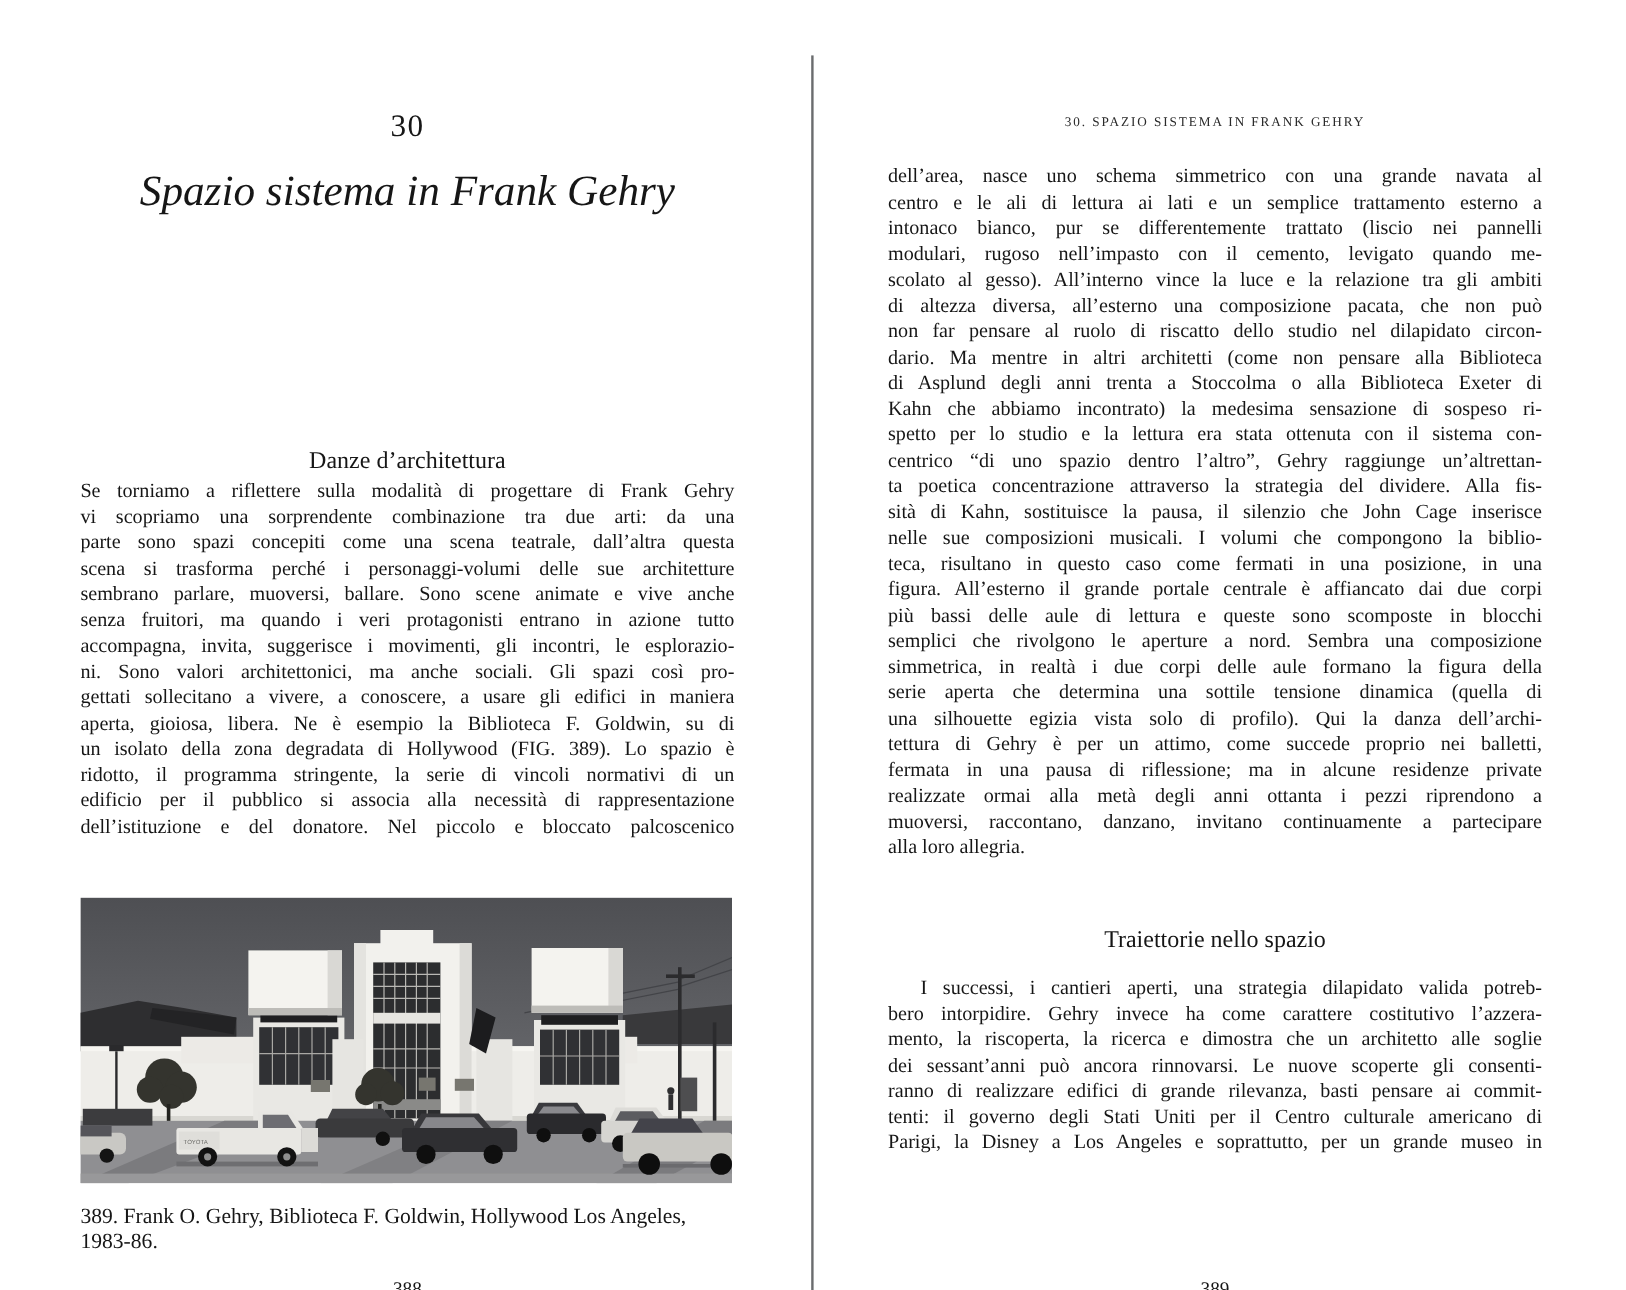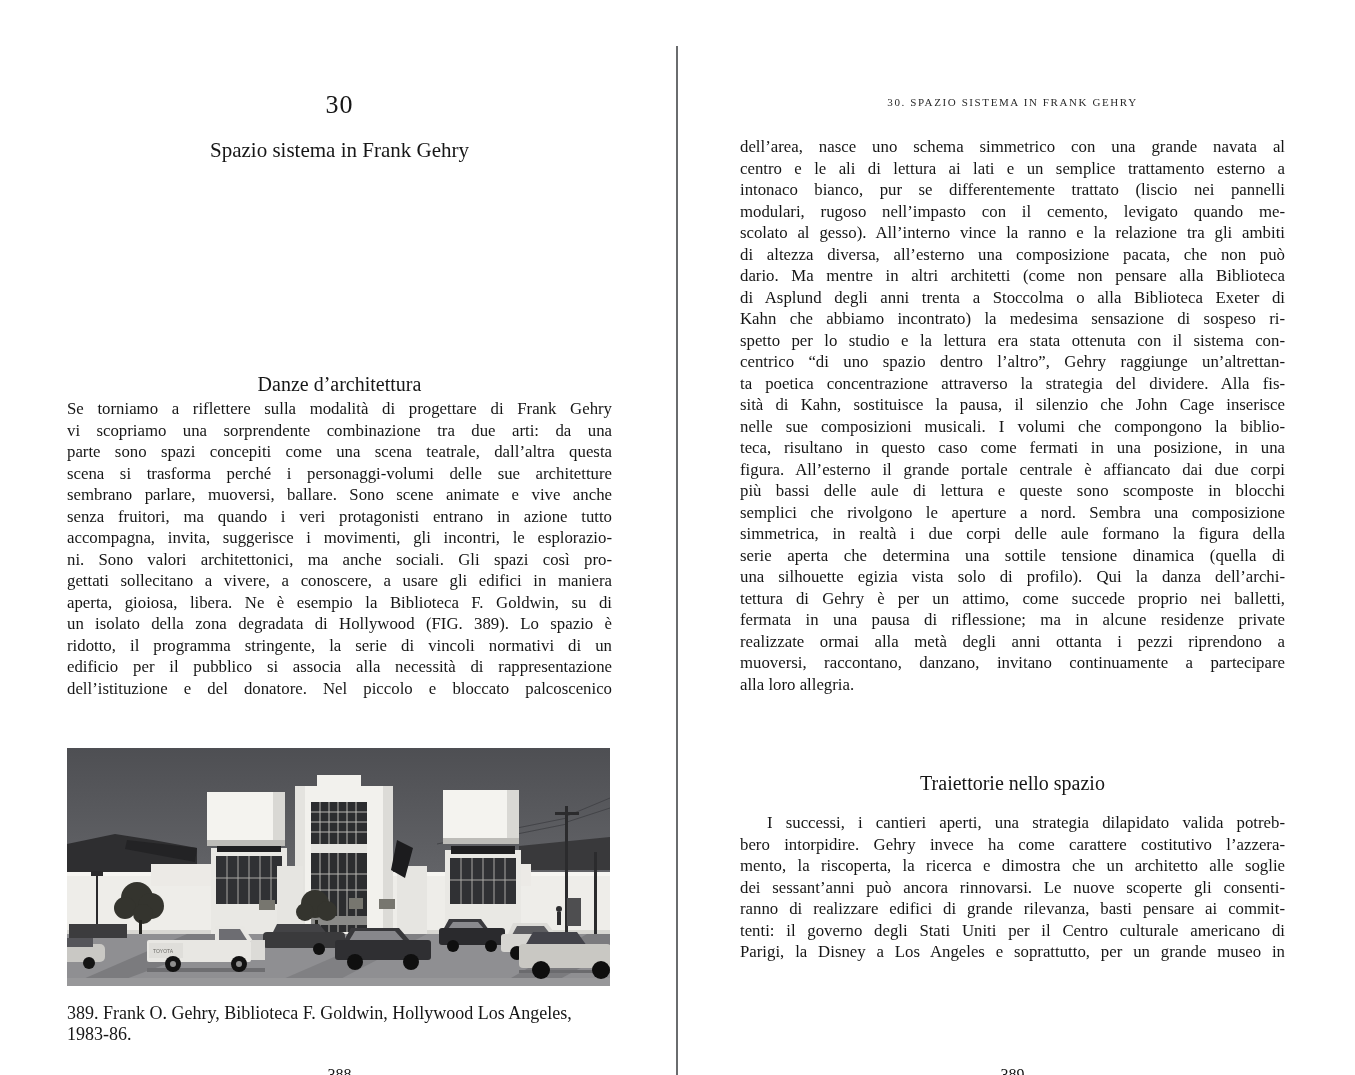--- a/index.html
+++ b/index.html
@@ -7,21 +7,21 @@
     position:relative;width:1355px;height:1075px;background:#ffffff;overflow:hidden;
     font-family:"Liberation Serif","DejaVu Serif",serif;color:#161616;margin-top:46px;
     -webkit-font-smoothing:antialiased;
   }
   .col{position:absolute;width:545px;}
   #col-left{left:67px;top:0;}
   #col-right{left:740px;top:0;}
   .abs{position:absolute;left:0;right:0;}
   .centered{text-align:center;}
   .chapter-number{top:44px;font-size:26px;letter-spacing:1px;}
-  .chapter-title{top:92px;font-size:21px;}
+  .chapter-title{top:92px;font-size:36px;font-style:italic;}
   .section-heading{font-size:20px;}
   #heading-danze{top:327px;}
   #heading-traiettorie{top:726px;}
   .running-header{top:50px;font-size:11px;letter-spacing:1.6px;color:#2a2a2a;}
   .bodytext{font-size:16.8px;}
   #body-left{top:352px;}
   #body-right-1{top:90px;}
   #body-right-2{top:766px;}
   .tline{line-height:21.5px;text-align:justify;text-align-last:justify;}
   .para.p-end .tline:last-child{text-align-last:left;}
@@ -238,22 +238,23 @@
 
   <div class="col" id="col-right">
     <div class="abs centered running-header">30. SPAZIO SISTEMA IN FRANK GEHRY</div>
 
     <div class="abs bodytext" id="body-right-1">
         <div class="para p-end">
           <div class="tline">dell’area, nasce uno schema simmetrico con una grande navata al</div>
           <div class="tline">centro e le ali di lettura ai lati e un semplice trattamento esterno a</div>
           <div class="tline">intonaco bianco, pur se differentemente trattato (liscio nei pannelli</div>
           <div class="tline">modulari, rugoso nell’impasto con il cemento, levigato quando me-</div>
-          <div class="tline">scolato al gesso). All’interno vince la ranno e la relazione tra gli ambiti</div>
+          <div class="tline">scolato al gesso). All’interno vince la luce e la relazione tra gli ambiti</div>
           <div class="tline">di altezza diversa, all’esterno una composizione pacata, che non può</div>
+          <div class="tline">non far pensare al ruolo di riscatto dello studio nel dilapidato circon-</div>
           <div class="tline">dario. Ma mentre in altri architetti (come non pensare alla Biblioteca</div>
           <div class="tline">di Asplund degli anni trenta a Stoccolma o alla Biblioteca Exeter di</div>
           <div class="tline">Kahn che abbiamo incontrato) la medesima sensazione di sospeso ri-</div>
           <div class="tline">spetto per lo studio e la lettura era stata ottenuta con il sistema con-</div>
           <div class="tline">centrico “di uno spazio dentro l’altro”, Gehry raggiunge un’altrettan-</div>
           <div class="tline">ta poetica concentrazione attraverso la strategia del dividere. Alla fis-</div>
           <div class="tline">sità di Kahn, sostituisce la pausa, il silenzio che John Cage inserisce</div>
           <div class="tline">nelle sue composizioni musicali. I volumi che compongono la biblio-</div>
           <div class="tline">teca, risultano in questo caso come fermati in una posizione, in una</div>
           <div class="tline">figura. All’esterno il grande portale centrale è affiancato dai due corpi</div>

